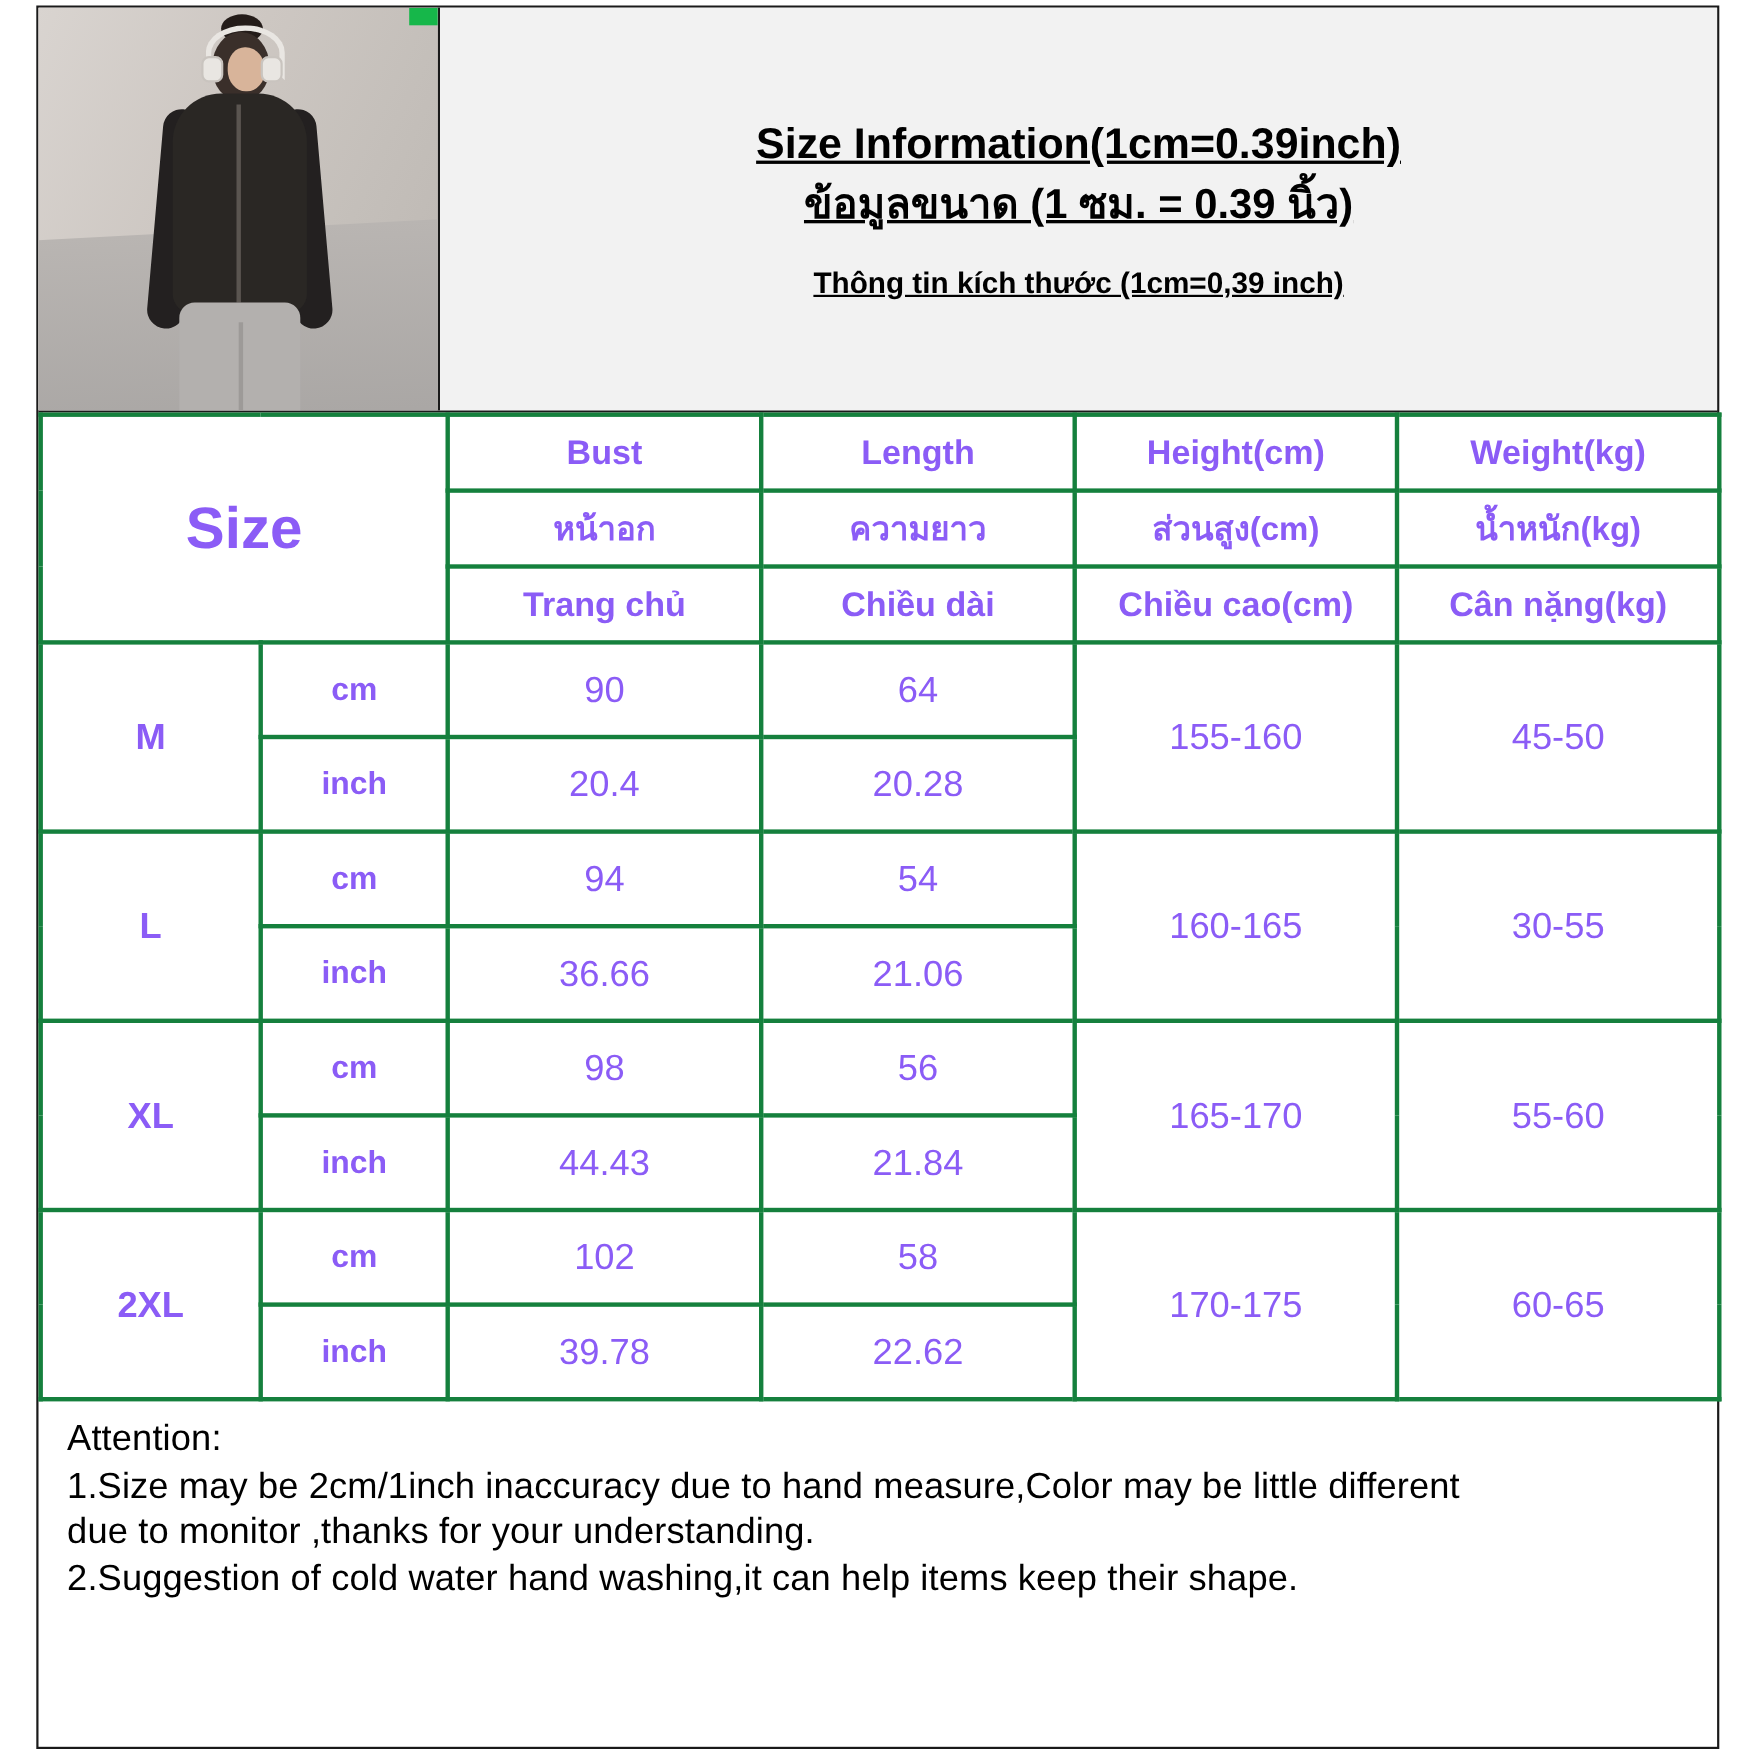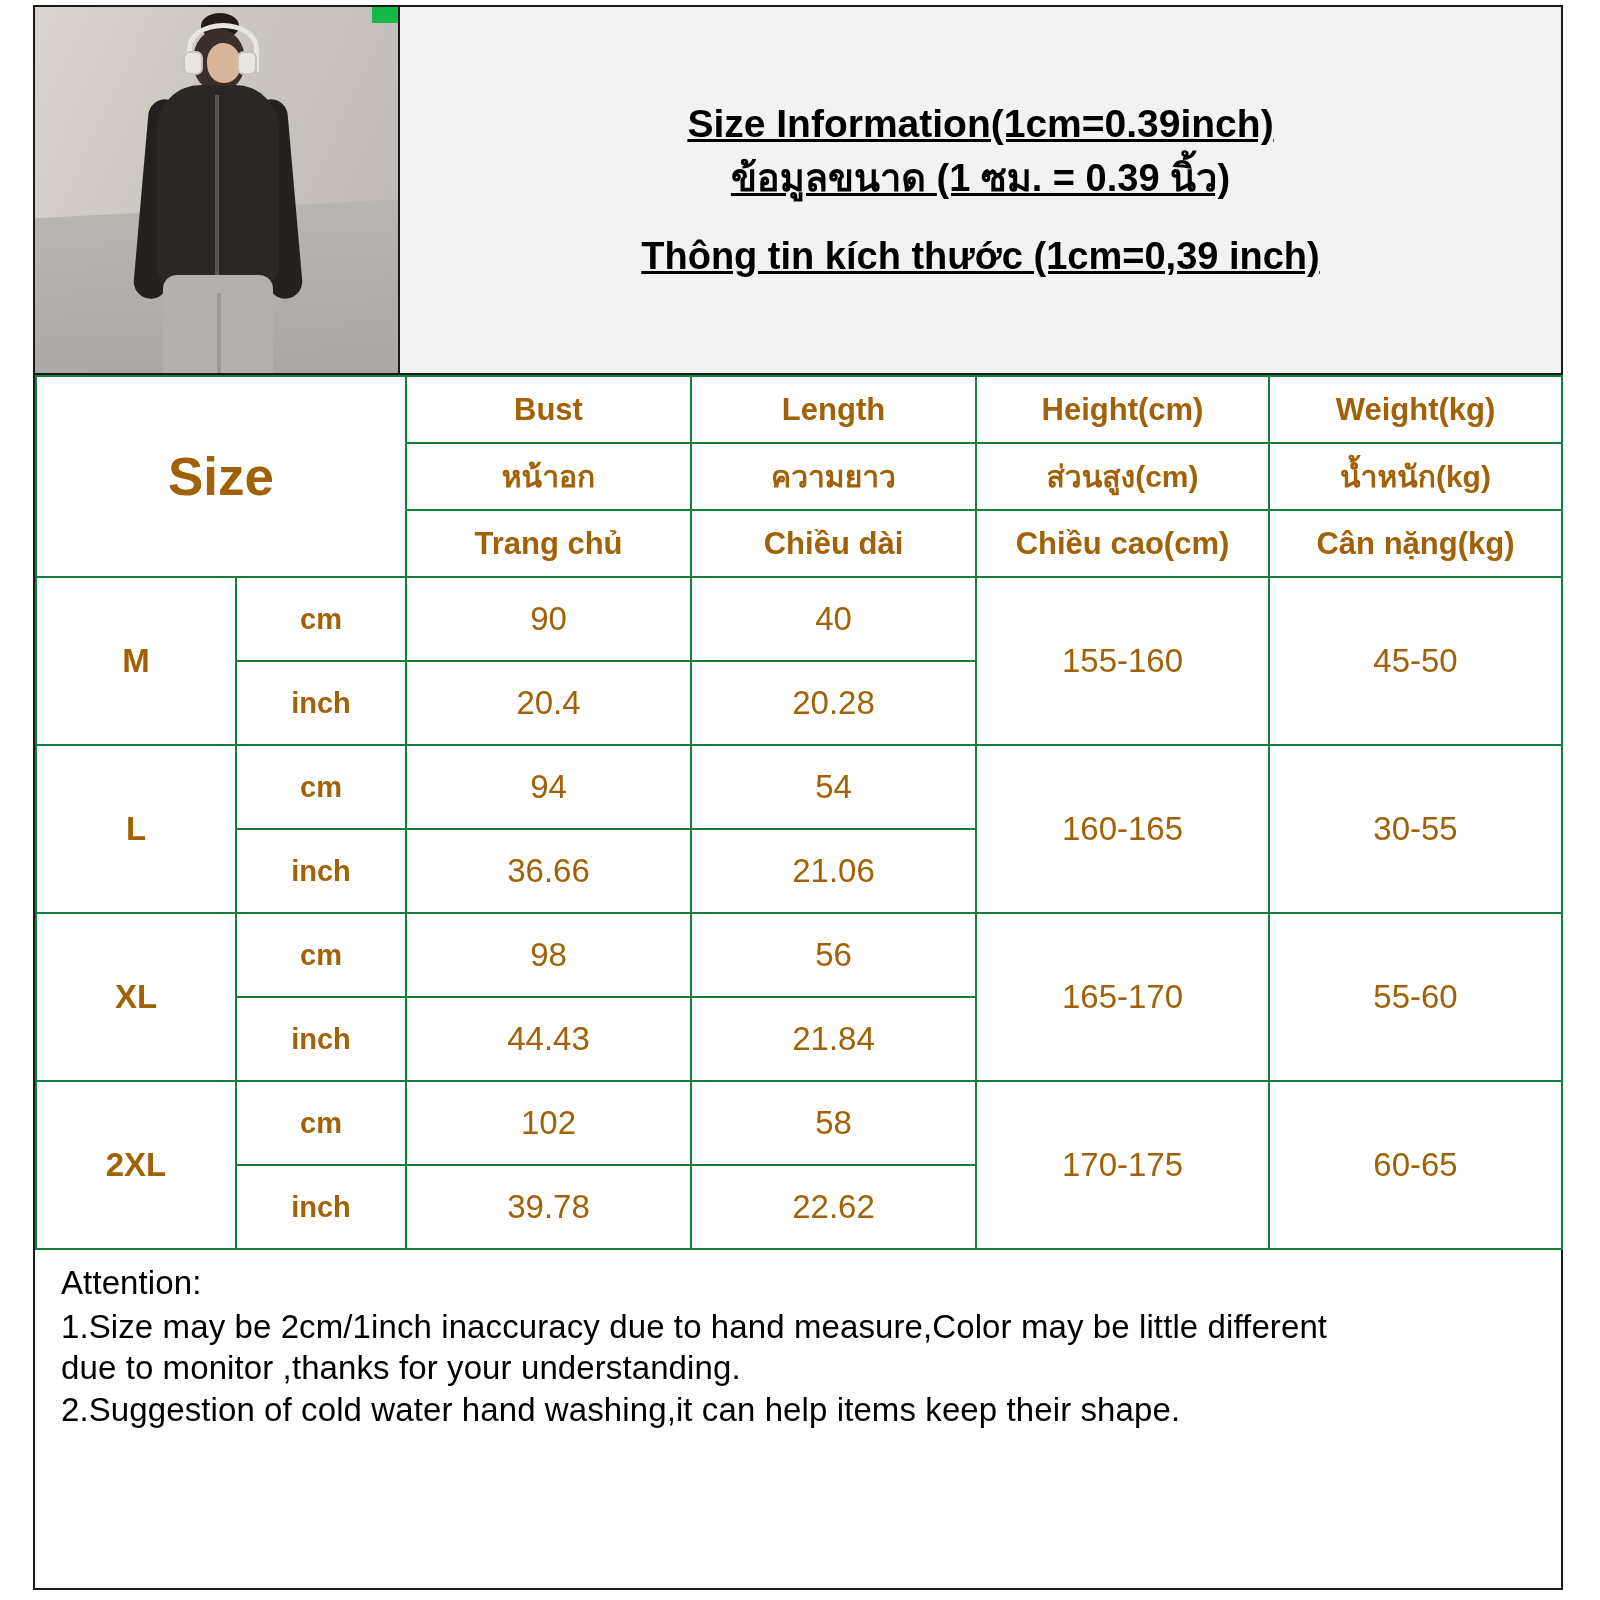--- a/index.html
+++ b/index.html
@@ -187,33 +187,33 @@
     text-decoration: underline;
   }
   .title-line {
     font-weight: bold;
     color: #000;
     line-height: 1.42;
     white-space: nowrap;
   }
   .title-en { font-size: 39px; }
   .title-th { font-size: 38px; }
-  .title-vi { font-size: 38px; margin-top: 24px; }
+  .title-vi { font-size: 27px; margin-top: 24px; }
 
   
   table.size-table {
     width: 100%;
     border-collapse: collapse;
     table-layout: fixed;
   }
   table.size-table td, table.size-table th {
-    border: 2px solid #15803d;
+    border: 4px solid #15803d;
     text-align: center;
     vertical-align: middle;
-    color: #a16207;
+    color: #8b5cf6;
     background: #ffffff;
     padding: 0;
   }
   .col-size  { width: 200px; }
   .col-unit  { width: 170px; }
   .col-bust  { width: 285px; }
   .col-len   { width: 285px; }
   .col-hgt   { width: 293px; }
   .col-wgt   { width: 293px; }
 
@@ -325,21 +325,21 @@
           <td class="hdr hdr-vi">Trang chủ</td>
           <td class="hdr hdr-vi">Chiều dài</td>
           <td class="hdr hdr-vi">Chiều cao(cm)</td>
           <td class="hdr hdr-vi">Cân nặng(kg)</td>
         </tr>
 
         <tr>
           <td class="size-label" rowspan="2">M</td>
           <td class="unit-cell">cm</td>
           <td class="val-cell">90</td>
-          <td class="val-cell">40</td>
+          <td class="val-cell">64</td>
           <td class="span-cell" rowspan="2">155-160</td>
           <td class="span-cell" rowspan="2">45-50</td>
         </tr>
         <tr>
           <td class="unit-cell">inch</td>
           <td class="val-cell">20.4</td>
           <td class="val-cell">20.28</td>
         </tr>
 
         <tr>

